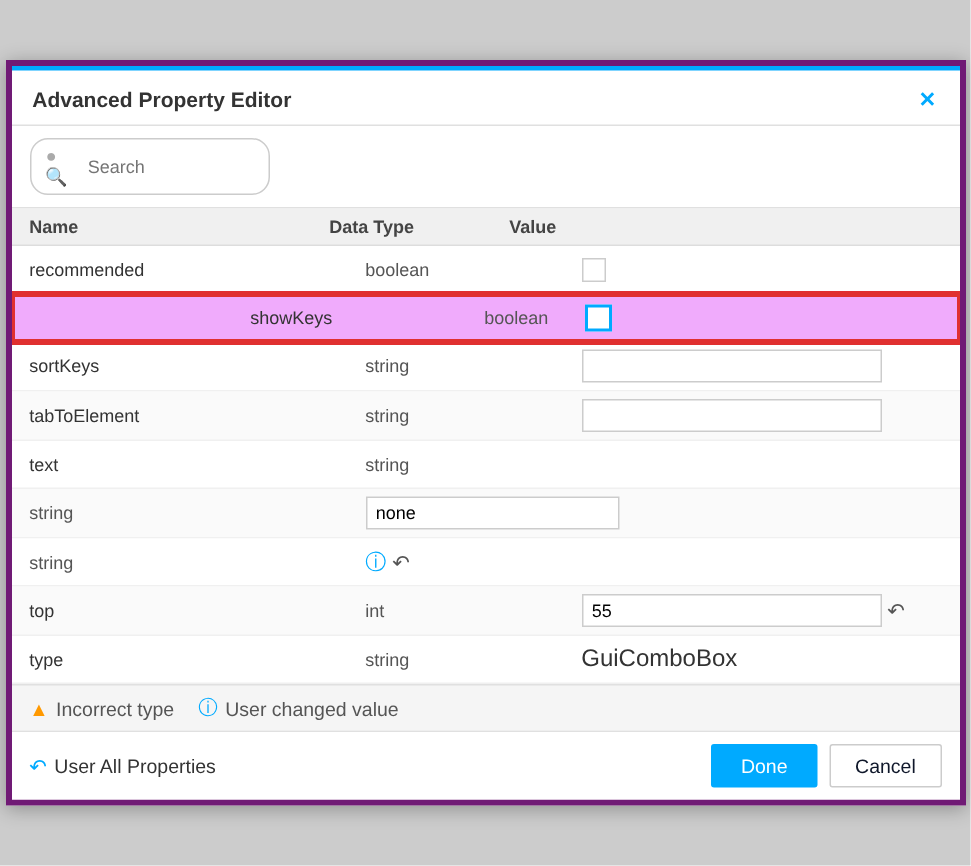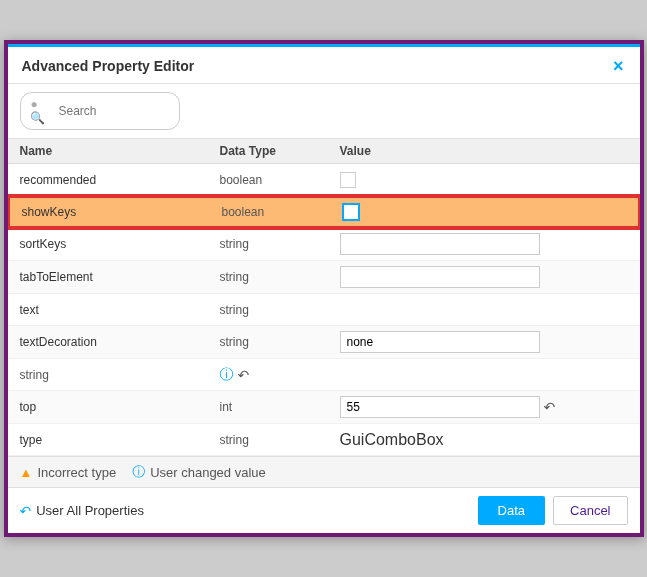--- a/index.html
+++ b/index.html
@@ -100,30 +100,32 @@
     }
 
     .table-row {
       display: grid;
       grid-template-columns: 200px 120px 1fr;
       align-items: center;
       padding: 5px 12px;
       border-bottom: 1px solid #f0f0f0;
       background: #fff;
       min-height: 32px;
+      gap: 24px;
     }
 
     .table-row:nth-child(even) {
       background: #fafafa;
     }
 
     .table-row.selected {
-      background: #fdba74;
+      background: #f0abfc;
       border: 2px solid #e03030;
       outline: 2px solid #e03030;
+      text-align: right;
     }
 
     .table-row .cell-name {
       color: #333;
       font-size: 12px;
     }
 
     .table-row .cell-type {
       color: #555;
       font-size: 12px;
@@ -233,21 +235,21 @@
       color: #fff;
       border: none;
       padding: 6px 20px;
       cursor: pointer;
       font-size: 13px;
       border-radius: 2px;
     }
 
     .btn-cancel {
       background: #fff;
-      color: #4c1d95;
+      color: #0f172a;
       border: 1px solid #ccc;
       padding: 6px 16px;
       cursor: pointer;
       font-size: 13px;
       border-radius: 2px;
     }
 
     .type-value {
       color: #333;
       font-size: 16px;
@@ -315,21 +317,20 @@
     </div>
 
     <div class="table-row">
       <span class="cell-name">text</span>
       <span class="cell-type">string</span>
       <div class="cell-value">
       </div>
     </div>
 
     <div class="table-row">
-      <span class="cell-name">textDecoration</span>
       <span class="cell-type">string</span>
       <div class="cell-value">
         <input class="text-input" type="text" value="none" style="">
       </div>
     </div>
 
     <div class="table-row">
       <span class="cell-type">string</span>
       <div class="cell-value">
         <span class="info-icon">ⓘ</span>
@@ -366,17 +367,17 @@
       <span>User changed value</span>
     </div>
   </div>
 
   <div class="dialog-footer">
     <button class="reset-all-btn">
       <span style="color:#00aaff; font-size:14px;">↶</span>
       <span>User All Properties</span>
     </button>
     <div class="footer-btns">
-      <button class="btn-done">Data</button>
+      <button class="btn-done">Done</button>
       <button class="btn-cancel">Cancel</button>
     </div>
   </div>
 </div>
 
 </body></html>

